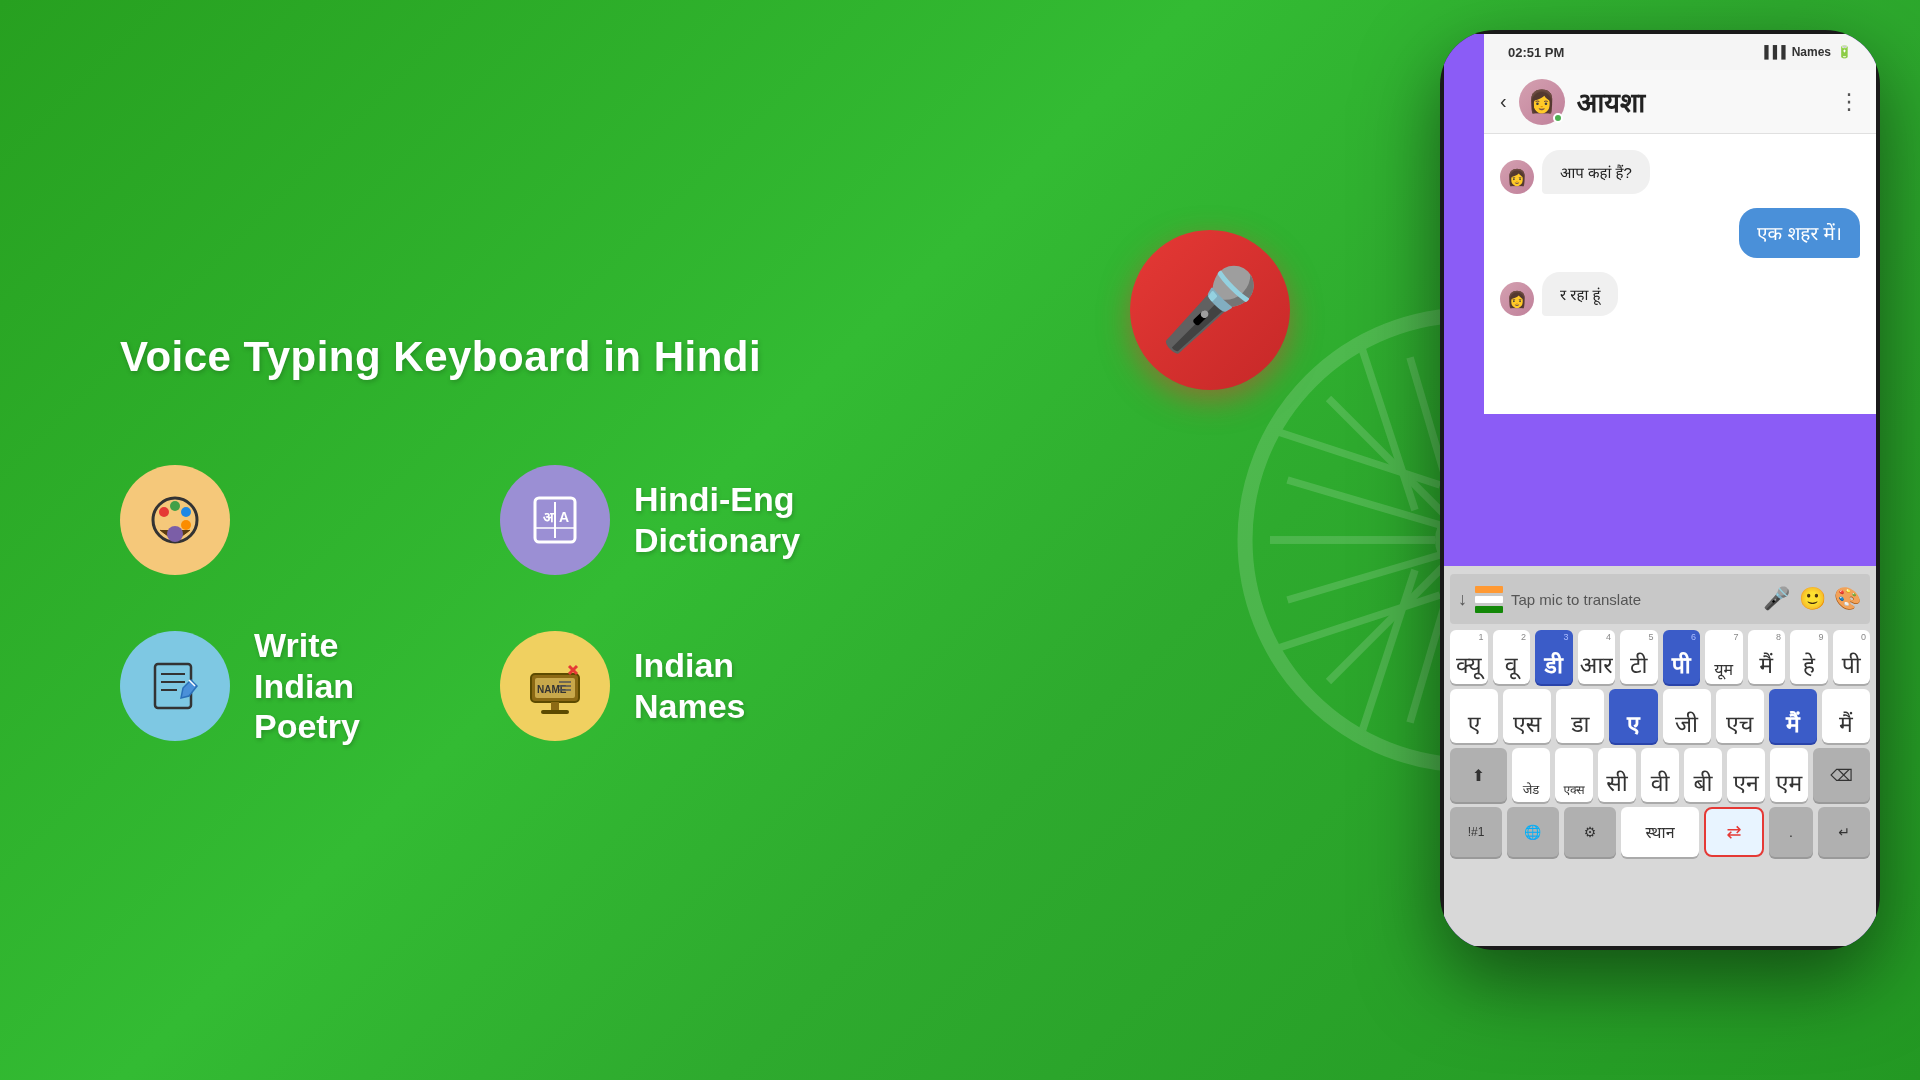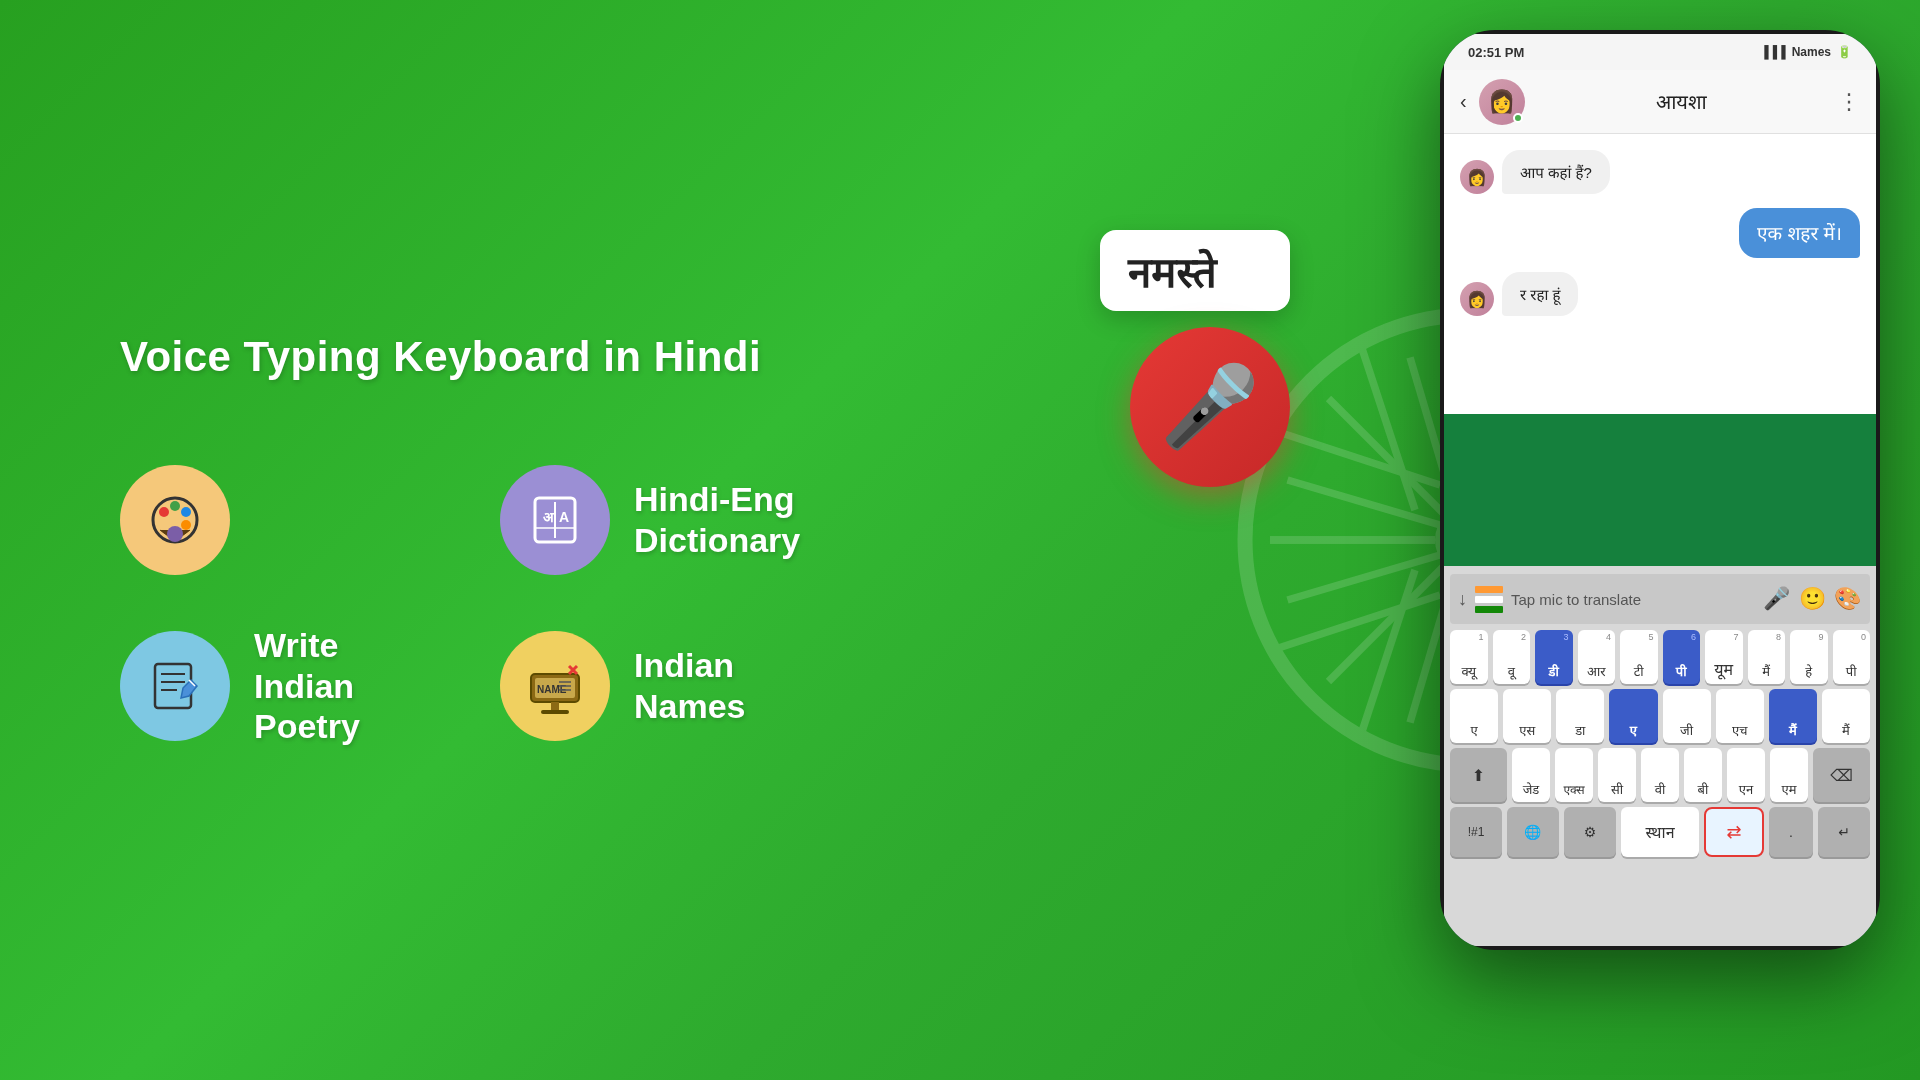--- a/index.html
+++ b/index.html
@@ -119,23 +119,24 @@
       box-shadow: 0 30px 80px rgba(0,0,0,0.5);
       overflow: hidden;
     }
 
     .phone-inner {
       position: absolute;
       top: 4px;
       left: 4px;
       right: 4px;
       bottom: 4px;
-      background: #15803d;
-      border-radius: 32px;
+      background: #8b5cf6;
+      border-radius: 20px;
       overflow: hidden;
+      padding-left: 40px;
     }
 
     
     .status-bar {
       background: #f5f5f5;
       height: 36px;
       display: flex;
       align-items: center;
       justify-content: space-between;
       padding: 0 24px;
@@ -179,25 +180,24 @@
       bottom: 2px;
       right: 2px;
       width: 10px;
       height: 10px;
       background: #4CAF50;
       border-radius: 50%;
       border: 2px solid white;
     }
 
     .chat-name {
-      font-size: 20px;
-      font-weight: 400;
+      font-size: 27px;
+      font-weight: 700;
       color: #222;
       flex: 1;
-      text-align: center;
     }
 
     .chat-area {
       background: #ffffff;
       flex: 1;
       padding: 16px;
       display: flex;
       flex-direction: column;
       gap: 14px;
       height: 280px;
@@ -326,21 +326,21 @@
       color: #888;
       position: absolute;
       top: 3px;
       right: 4px;
       line-height: 1;
     }
 
     .key.blue-key .key-number { color: #aabcff; }
 
     .key-char {
-      font-size: 13px;
+      font-size: 23px;
       color: #333;
       font-family: Arial, sans-serif;
     }
 
     .key.blue-key .key-char { color: #ffffff; font-weight: 600; }
 
     .key-special {
       background: #b0b0b0;
       border-radius: 6px;
       display: flex;
@@ -549,21 +549,20 @@
       </div>
       <div class="feature-label">Indian<br>Names</div>
     </div>
 
   </div>
 </div>
 
 <div class="phone-area">
 
   <div class="voice-bubble">
-    <div class="namaste-bubble">नमस्ते</div>
     <div class="mic-button">🎤</div>
   </div>
 
   <div class="phone-frame">
     <div class="phone-inner">
 
       <div class="status-bar">
         <span>02:51 PM</span>
         <div class="status-icons">
           <span>▐▐▐</span>

